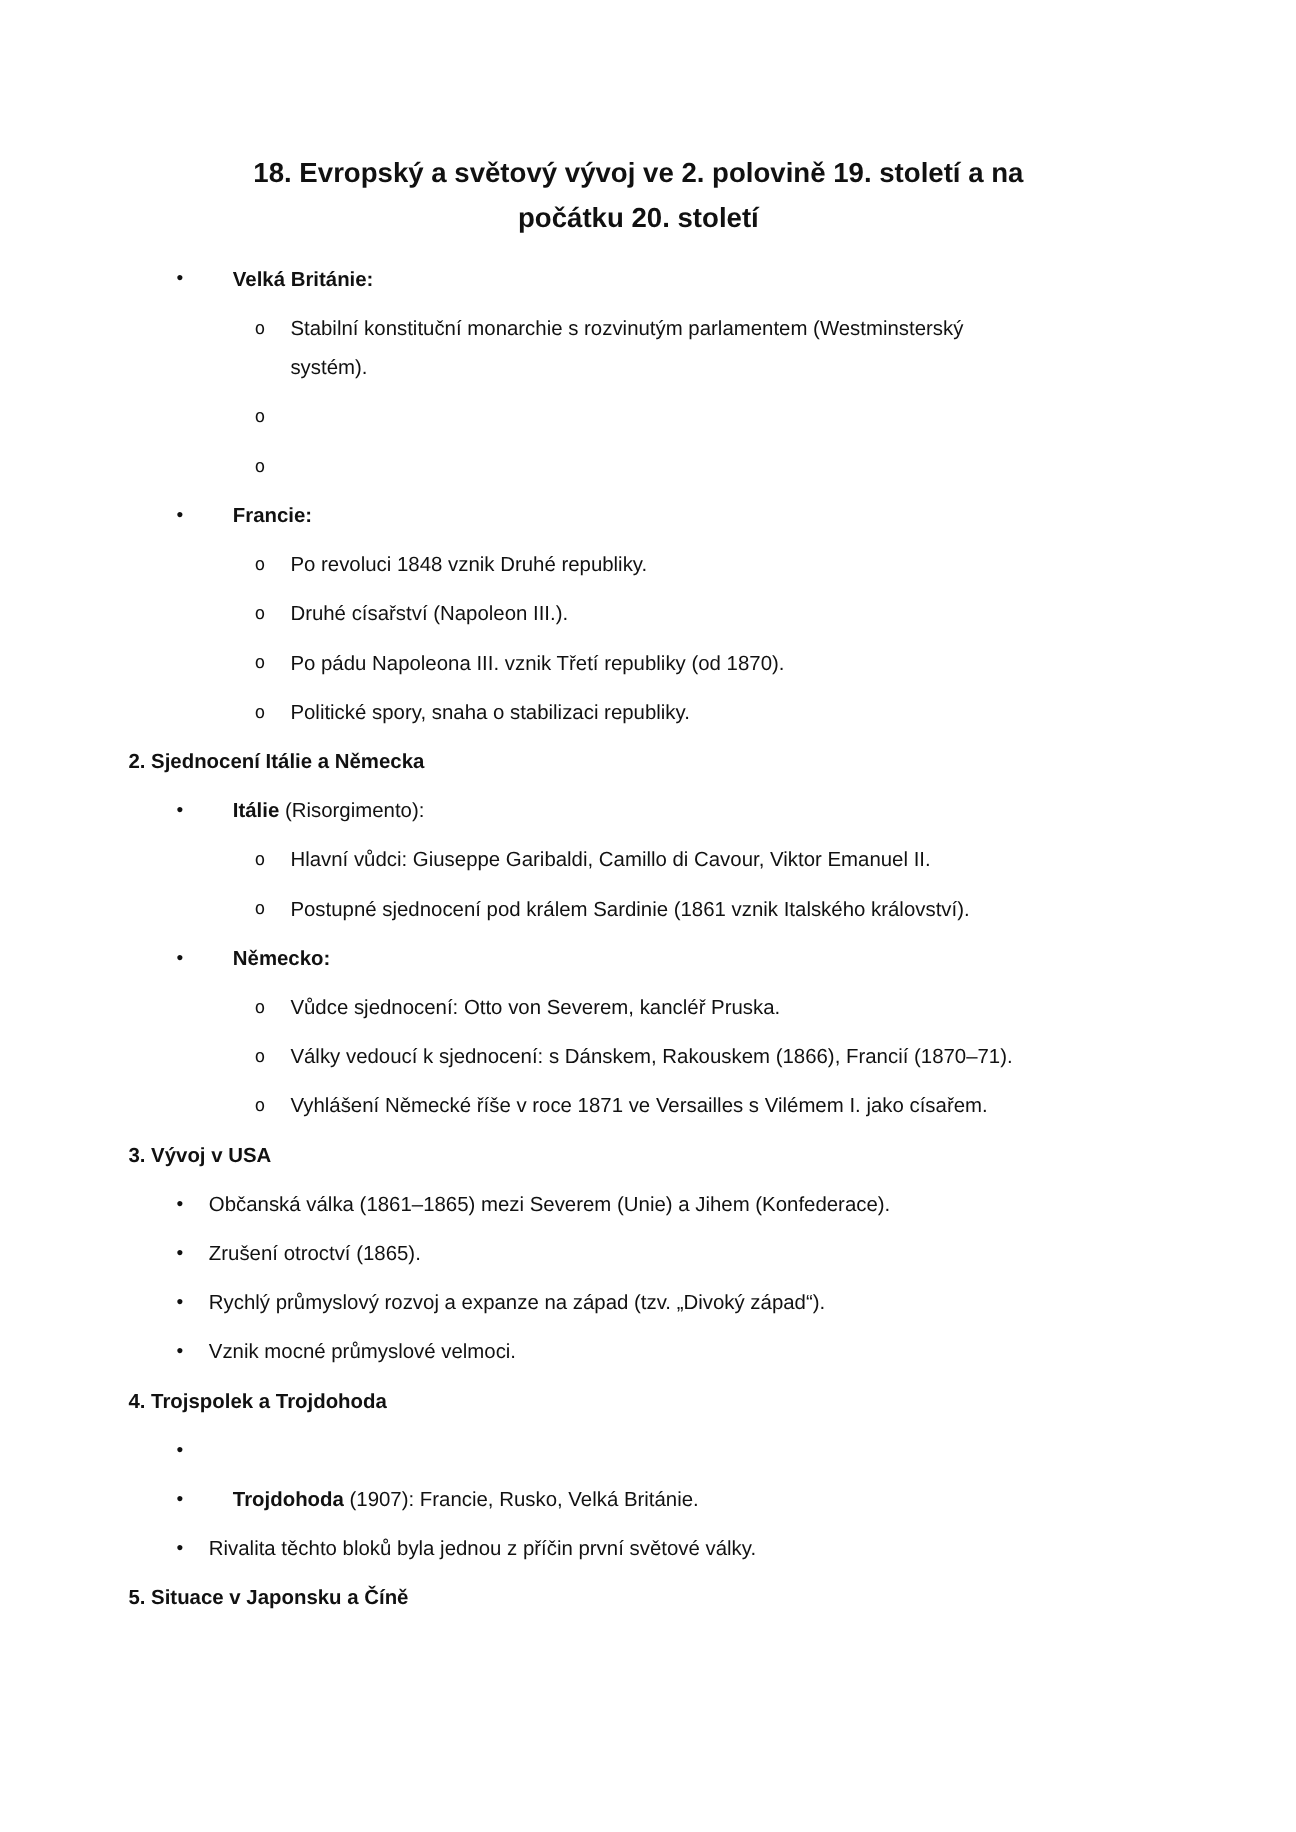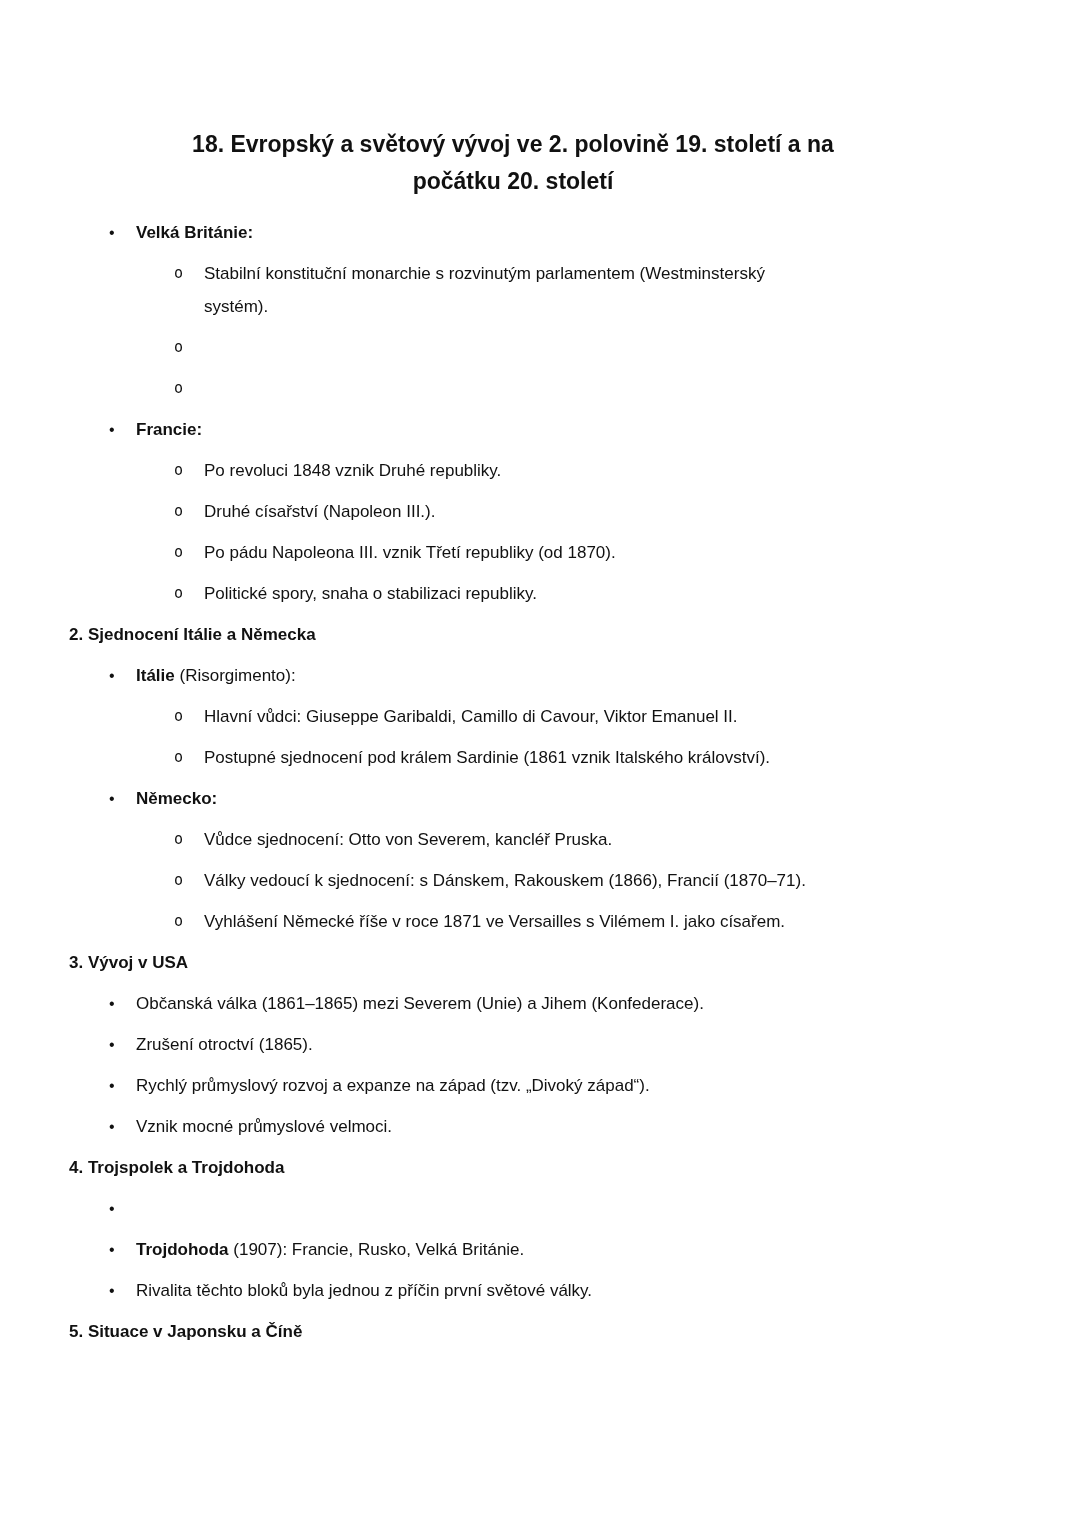--- a/index.html
+++ b/index.html
@@ -5,21 +5,21 @@
   html, body {
     margin: 0;
     padding: 0;
     background: #ffffff;
   }
   .page {
     position: relative;
     width: 1080px;
     height: 1527px;
     box-sizing: border-box;
-    padding: 126px 123px 0 69px;
+    padding: 126px 123px 0 107px;
     background: #ffffff;
     font-family: "Liberation Sans", sans-serif;
     color: #111111;
     overflow: hidden;
   }
   .doc-title {
     font-size: 23px;
     font-weight: bold;
     line-height: 37px;
     text-align: center;
@@ -47,21 +47,21 @@
     width: 27px;
     font-size: 16px;
   }
   .li.l2 { padding-left: 105px; }
   .li.l2 .marker {
     width: 30px;
     font-size: 15px;
     font-family: "DejaVu Sans Mono", monospace;
   }
   .li .txt { flex: 0 1 auto; }
-  .li .txt b { font-weight: bold; }
+  .li .txt b { font-weight: bold; margin-left: 20px; }
 </style>
 </head>
 <body>
 
 <div class="page" style="background: rgb(255, 255, 255); color: rgb(17, 17, 17);">
   <div class="doc-title">
     <div>18. Evropský a světový vývoj ve 2. polovině 19. století a na</div>
     <div>počátku 20. století</div>
   </div>
   <div id="doc-body">

